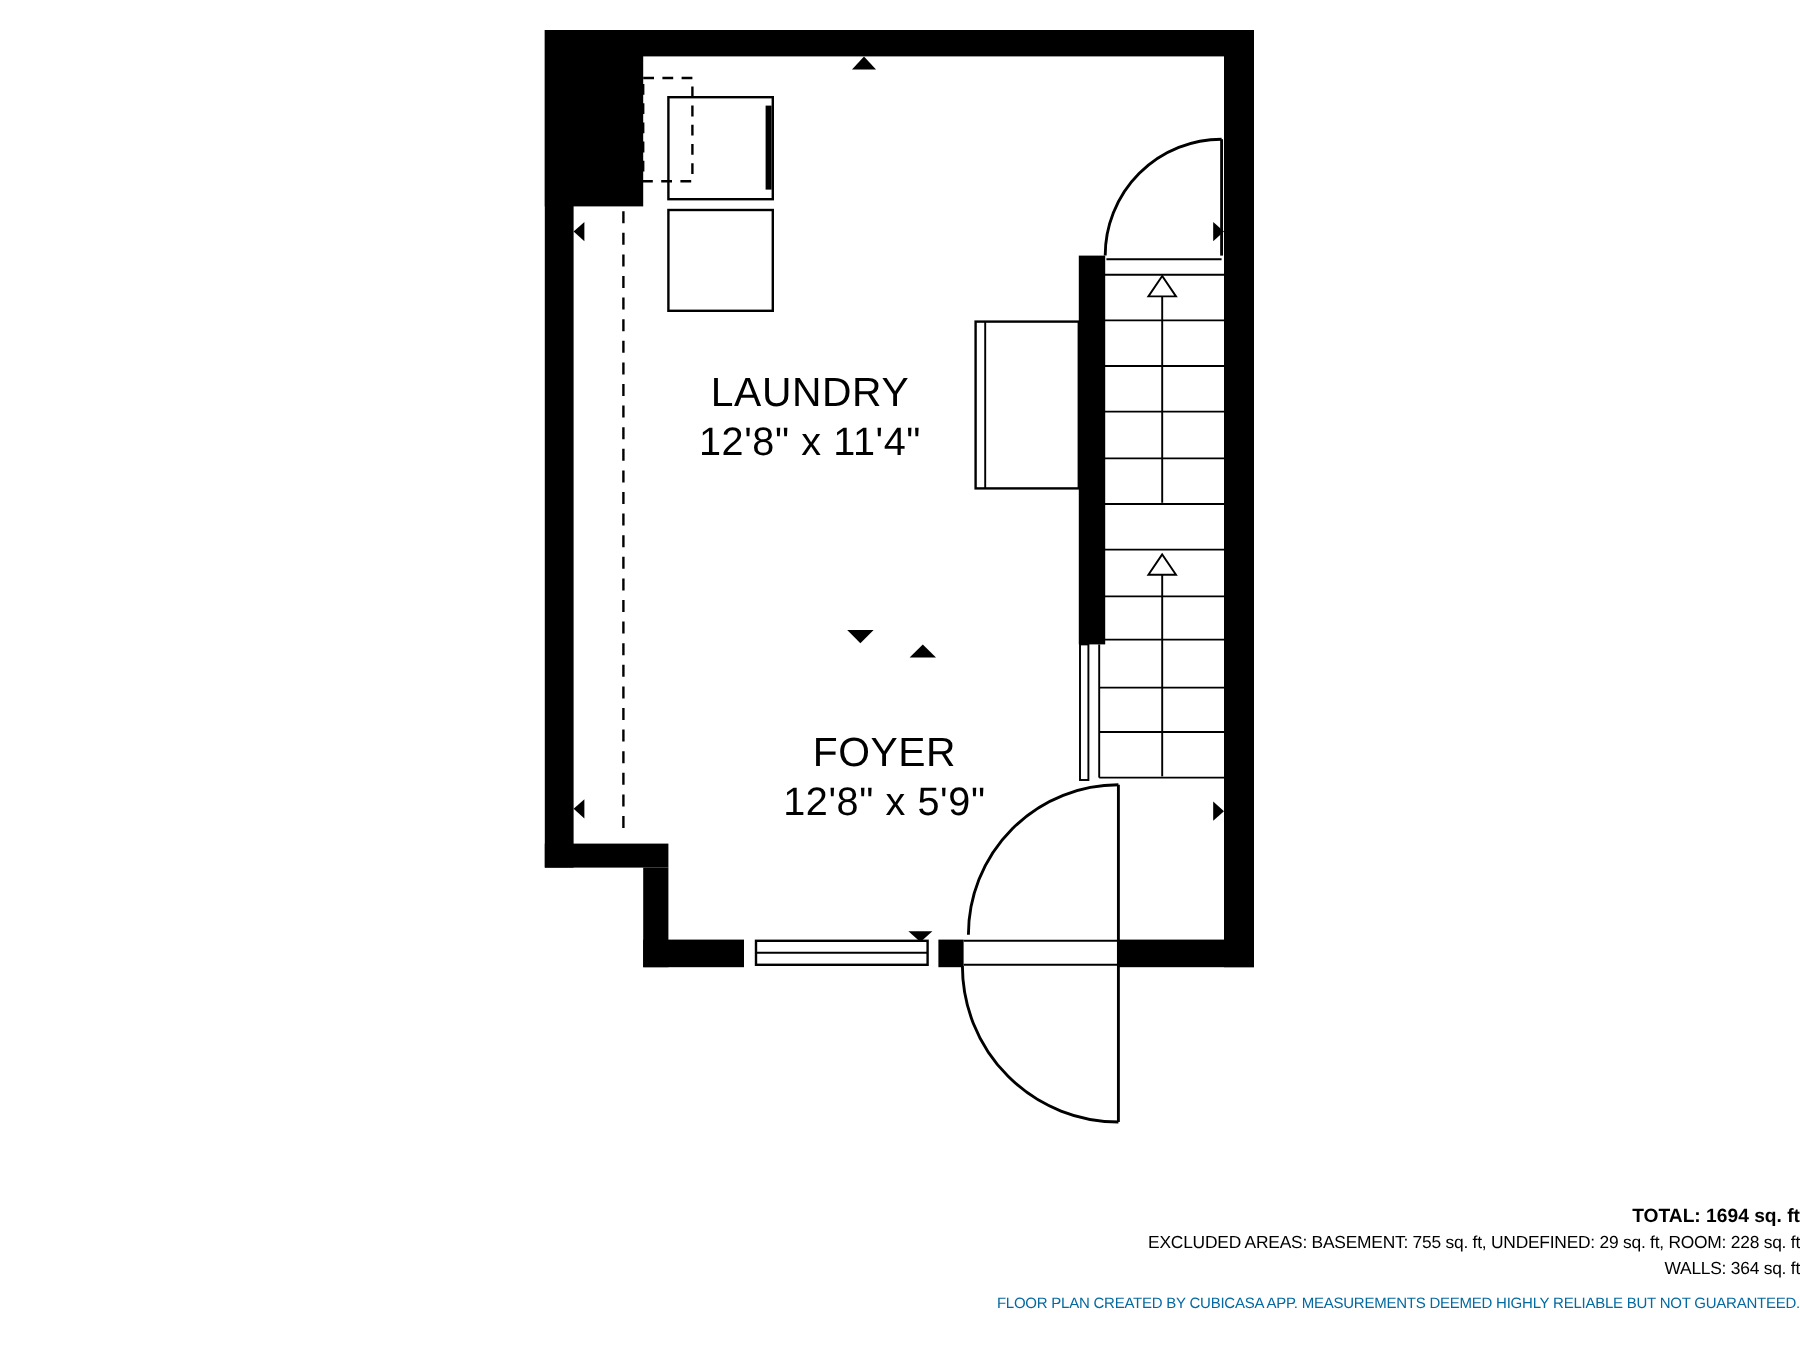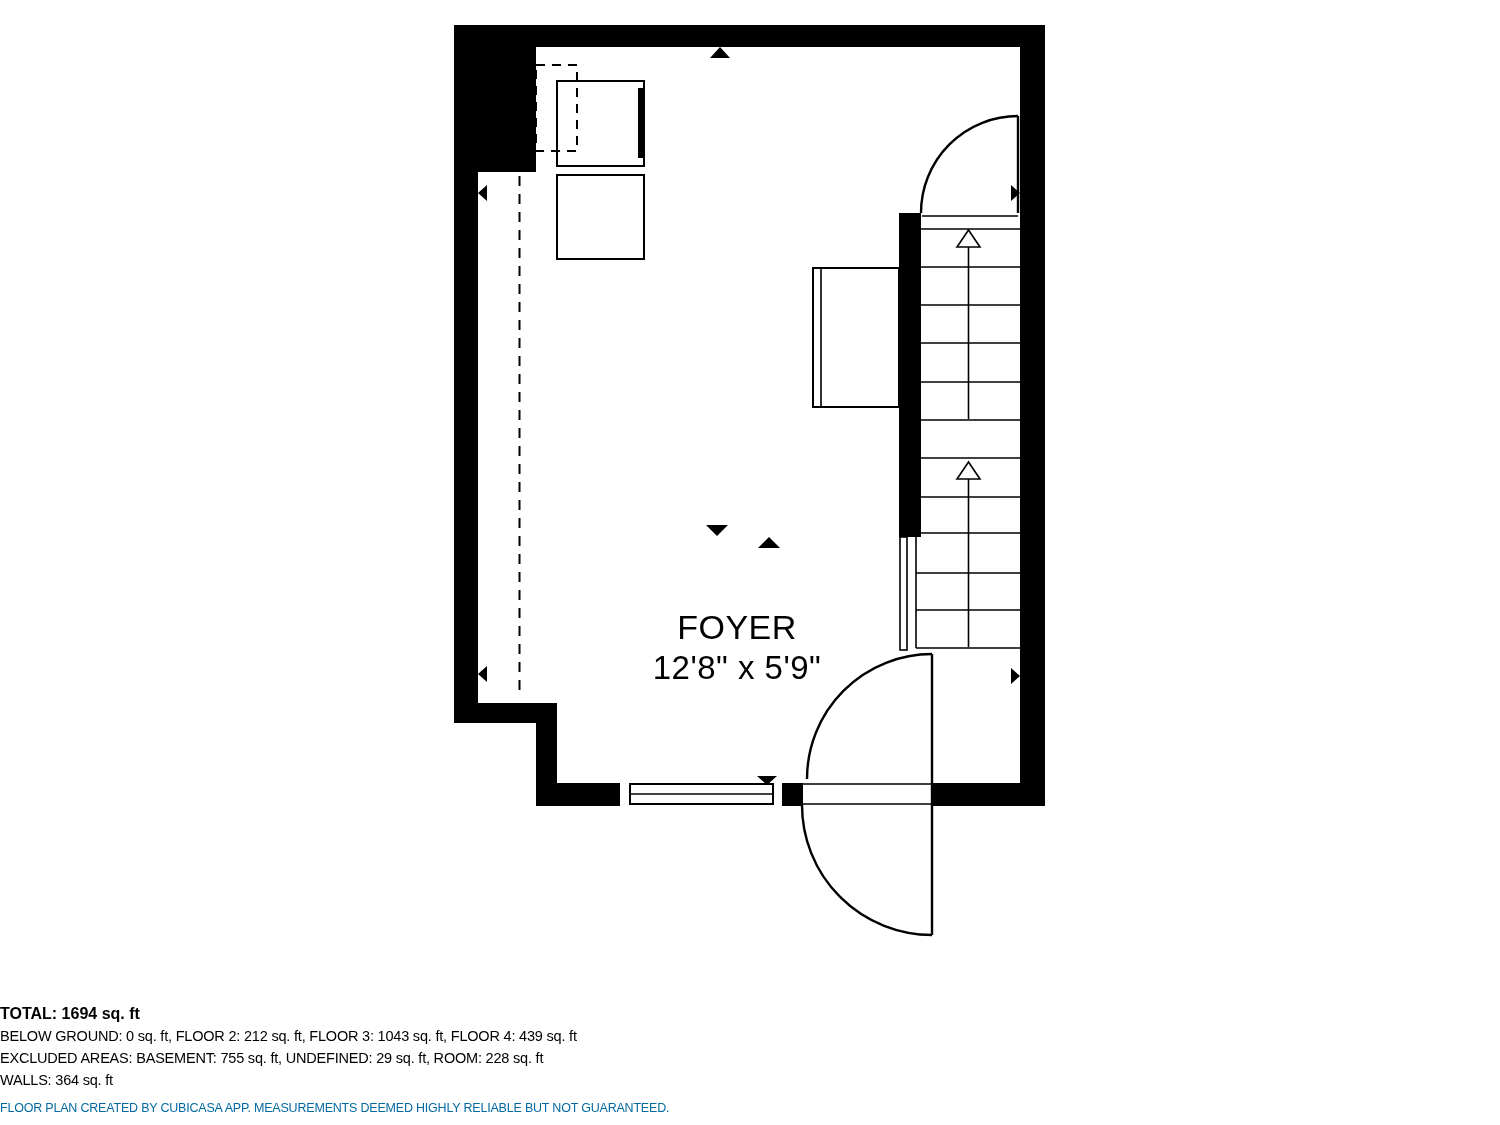--- a/index.html
+++ b/index.html
@@ -14,21 +14,21 @@
   .room-label{
     position:absolute;
     text-align:center;
     color:#000;
     letter-spacing:0.5px;
   }
   .room-label .room-name{font-size:34px;line-height:40px;}
   .room-label .room-dims{font-size:33px;line-height:38px;margin-top:2px;}
   .summary{
     position:absolute;left:0;right:0;top:1002px;
-    text-align:left;color:#000;
+    text-align:right;color:#000;
   }
   .summary .total-line{font-size:16px;font-weight:bold;line-height:23px;}
   .summary .detail-line{font-size:14.5px;line-height:22px;letter-spacing:-0.2px;}
   .summary .footer-line{font-size:12.5px;line-height:16px;margin-top:9px;color:#0369a1;letter-spacing:-0.2px;}
 </style>
 </head>
 <body>
 
 <div class="stage">
 
@@ -114,27 +114,30 @@
       <polygon points="720,47 710,58 730,58"></polygon>
       <polygon points="478,193 487,185 487,201"></polygon>
       <polygon points="478,674 487,666 487,682"></polygon>
       <polygon points="1020,193 1011,185 1011,201"></polygon>
       <polygon points="1020,676 1011,668 1011,684"></polygon>
       <polygon points="717,536 706,525 728,525"></polygon>
       <polygon points="769,537 758,548 780,548"></polygon>
     </g>
   </svg>
 
+  <div class="room-label" style="left:525px;top:307px;width:300px;">
+    <div class="room-name">LAUNDRY</div>
+    <div class="room-dims">12'8" x 11'4"</div>
+  </div>
 
   <div class="room-label" style="left:587px;top:607px;width:300px;">
     <div class="room-name">FOYER</div>
     <div class="room-dims">12'8" x 5'9"</div>
   </div>
 
   <div class="summary">
     <div class="total-line">TOTAL: 1694 sq. ft</div>
-    <div class="detail-line">BELOW GROUND: 0 sq. ft, FLOOR 2: 212 sq. ft, FLOOR 3: 1043 sq. ft, FLOOR 4: 439 sq. ft</div>
     <div class="detail-line">EXCLUDED AREAS: BASEMENT: 755 sq. ft, UNDEFINED: 29 sq. ft, ROOM: 228 sq. ft</div>
     <div class="detail-line">WALLS: 364 sq. ft</div>
     <div class="footer-line">FLOOR PLAN CREATED BY CUBICASA APP. MEASUREMENTS DEEMED HIGHLY RELIABLE BUT NOT GUARANTEED.</div>
   </div>
 
 </div>
 
 </body></html>

